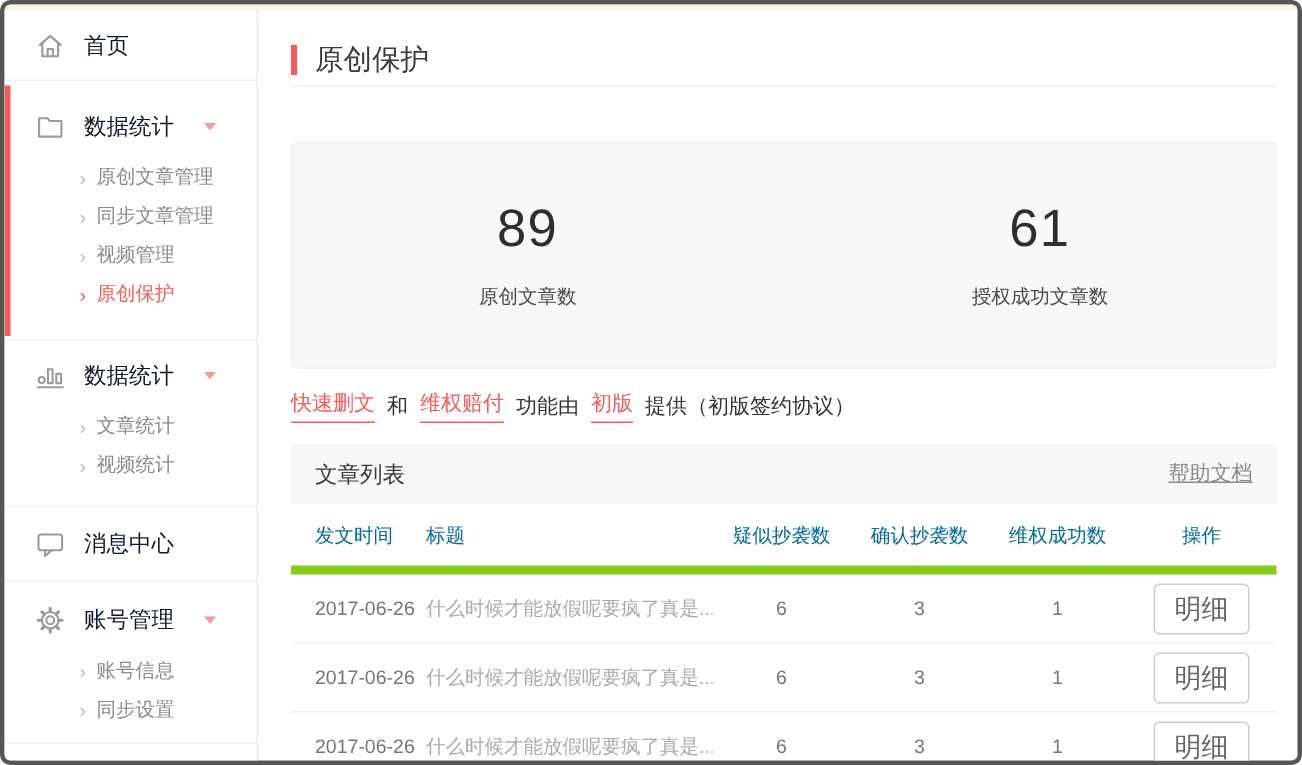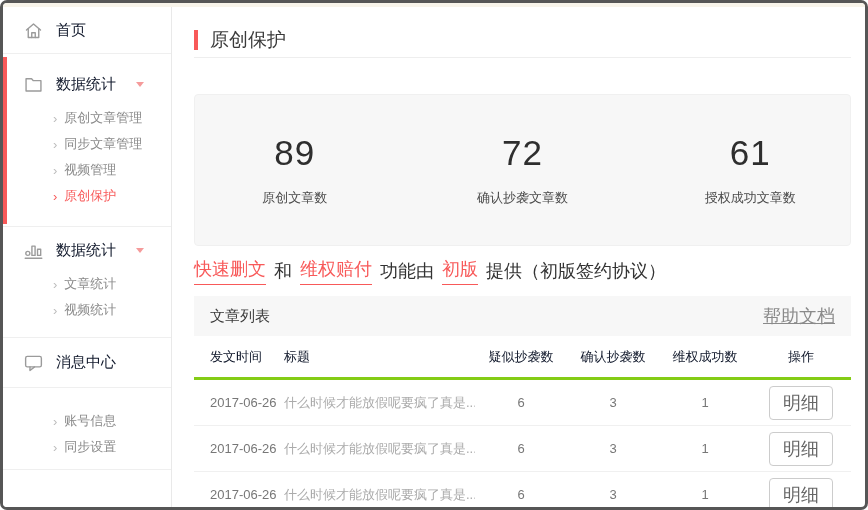--- a/index.html
+++ b/index.html
@@ -42,29 +42,29 @@
   .main{margin-left:169px;margin-top:4px;padding:0 14px 0 22px;}
   .title-row{height:50px;display:flex;align-items:center;padding-top:16px;box-sizing:content-box;
     height:34px;border-bottom:1px solid #eee;}
   .title-bar{width:4px;height:20px;background:var(--accent);margin-right:12px;}
   .page-title{font-size:19px;color:#3a3a3a;}
   .stats-panel{margin-top:36px;height:150px;background:#f7f7f7;border:1px solid #f0f0f0;border-radius:4px;
     display:flex;align-items:center;gap:28px;}
   .stat-cell{flex:1;text-align:center;}
   .stat-value{font-size:35px;color:#2e2e2e;letter-spacing:1px;}
   .stat-label{font-size:13px;color:#4a4a4a;margin-top:16px;}
-  .notice{height:50px;display:flex;align-items:center;font-size:18px;color:#333;font-family:Liberation Mono, monospace;}
+  .notice{height:50px;display:flex;align-items:center;font-size:14px;color:#333;font-family:Liberation Mono, monospace;}
   .notice > *{margin-right:8px;}
   .red-link{color:var(--accent);border-bottom:1px solid var(--accent);padding-bottom:3px;cursor:pointer;}
   
   .list-bar{height:40px;background:#f7f7f7;display:flex;align-items:center;justify-content:space-between;padding:0 16px;}
   .list-title{font-size:15px;color:#3a3a3a;}
-  .help-link{font-size:18px;color:#8a8a8a;text-decoration:underline;cursor:pointer;}
+  .help-link{font-size:14px;color:#8a8a8a;text-decoration:underline;cursor:pointer;}
   .tbl-head,.tbl-row{display:flex;align-items:center;font-size:13px;}
-  .tbl-head{height:41px;color:#0f172a;border-bottom:3px solid #84cc16;}
+  .tbl-head{height:41px;color:#0369a1;border-bottom:6px solid #84cc16;}
   .tbl-row{height:45px;border-bottom:1px solid #f0f0f0;color:#777;}
   .c-time{width:90px;padding-left:16px;box-sizing:border-box;text-align:left;}
   .c-title{flex:1;text-align:left;overflow:hidden;white-space:nowrap;}
   .tbl-row .c-title{color:#ababab;}
   .c-num{width:92px;text-align:center;}
   .c-act{width:100px;text-align:center;}
   .detail-btn{display:inline-block;border:1px solid #ccc;border-radius:4px;background:#fff;color:#666;
     font-size:18px;padding:4px 13px;cursor:pointer;font-family:inherit;}
 </style>
 </head>
@@ -149,20 +149,40 @@
         <svg viewBox="0 0 24 24">
             <rect x="3" y="5" width="18" height="12" rx="2"></rect>
             <path d="M8 17 V21.2 L13.2 17"></path>
           </svg>
       </span>
       <span>消息中心</span>
     </div>
   </div>
 
   <div class="side-section sec-account">
+    <div class="side-row grp-head">
+      <span class="ic">
+        <svg viewBox="0 0 24 24">
+          <circle cx="12" cy="12" r="3"></circle>
+            <circle cx="12" cy="12" r="6.3"></circle>
+          <g stroke-width="2.4">
+            <path d="M18.5 12 H21"></path>
+              <path d="M3 12 H5.5"></path>
+            <path d="M12 18.5 V21"></path>
+              <path d="M12 3 V5.5"></path>
+            <path d="M16.6 16.6 L18.3 18.3"></path>
+              <path d="M5.7 5.7 L7.4 7.4"></path>
+            <path d="M16.6 7.4 L18.3 5.7"></path>
+              <path d="M5.7 18.3 L7.4 16.6"></path>
+          </g>
+        </svg>
+      </span>
+      <span>账号管理</span>
+      <span class="caret"></span>
+    </div>
     <div class="sub-list">
       <div class="sub-item">
         <span class="chev">›</span>
         <span>账号信息</span>
       </div>
       <div class="sub-item">
         <span class="chev">›</span>
         <span>同步设置</span>
       </div>
     </div>
@@ -173,24 +193,20 @@
 
   <div class="title-row">
     <span class="title-bar"></span>
     <span class="page-title">原创保护</span>
   </div>
 
   <section class="stats-panel">
     <div class="stat-cell">
       <div class="stat-value">89</div>
       <div class="stat-label">原创文章数</div>
-    </div>
-    <div class="stat-cell">
-      <div class="stat-value">72</div>
-      <div class="stat-label">确认抄袭文章数</div>
     </div>
     <div class="stat-cell">
       <div class="stat-value">61</div>
       <div class="stat-label">授权成功文章数</div>
     </div>
   </section>
 
   <div class="notice">
     <span class="red-link">快速删文</span>
     <span>和</span>

